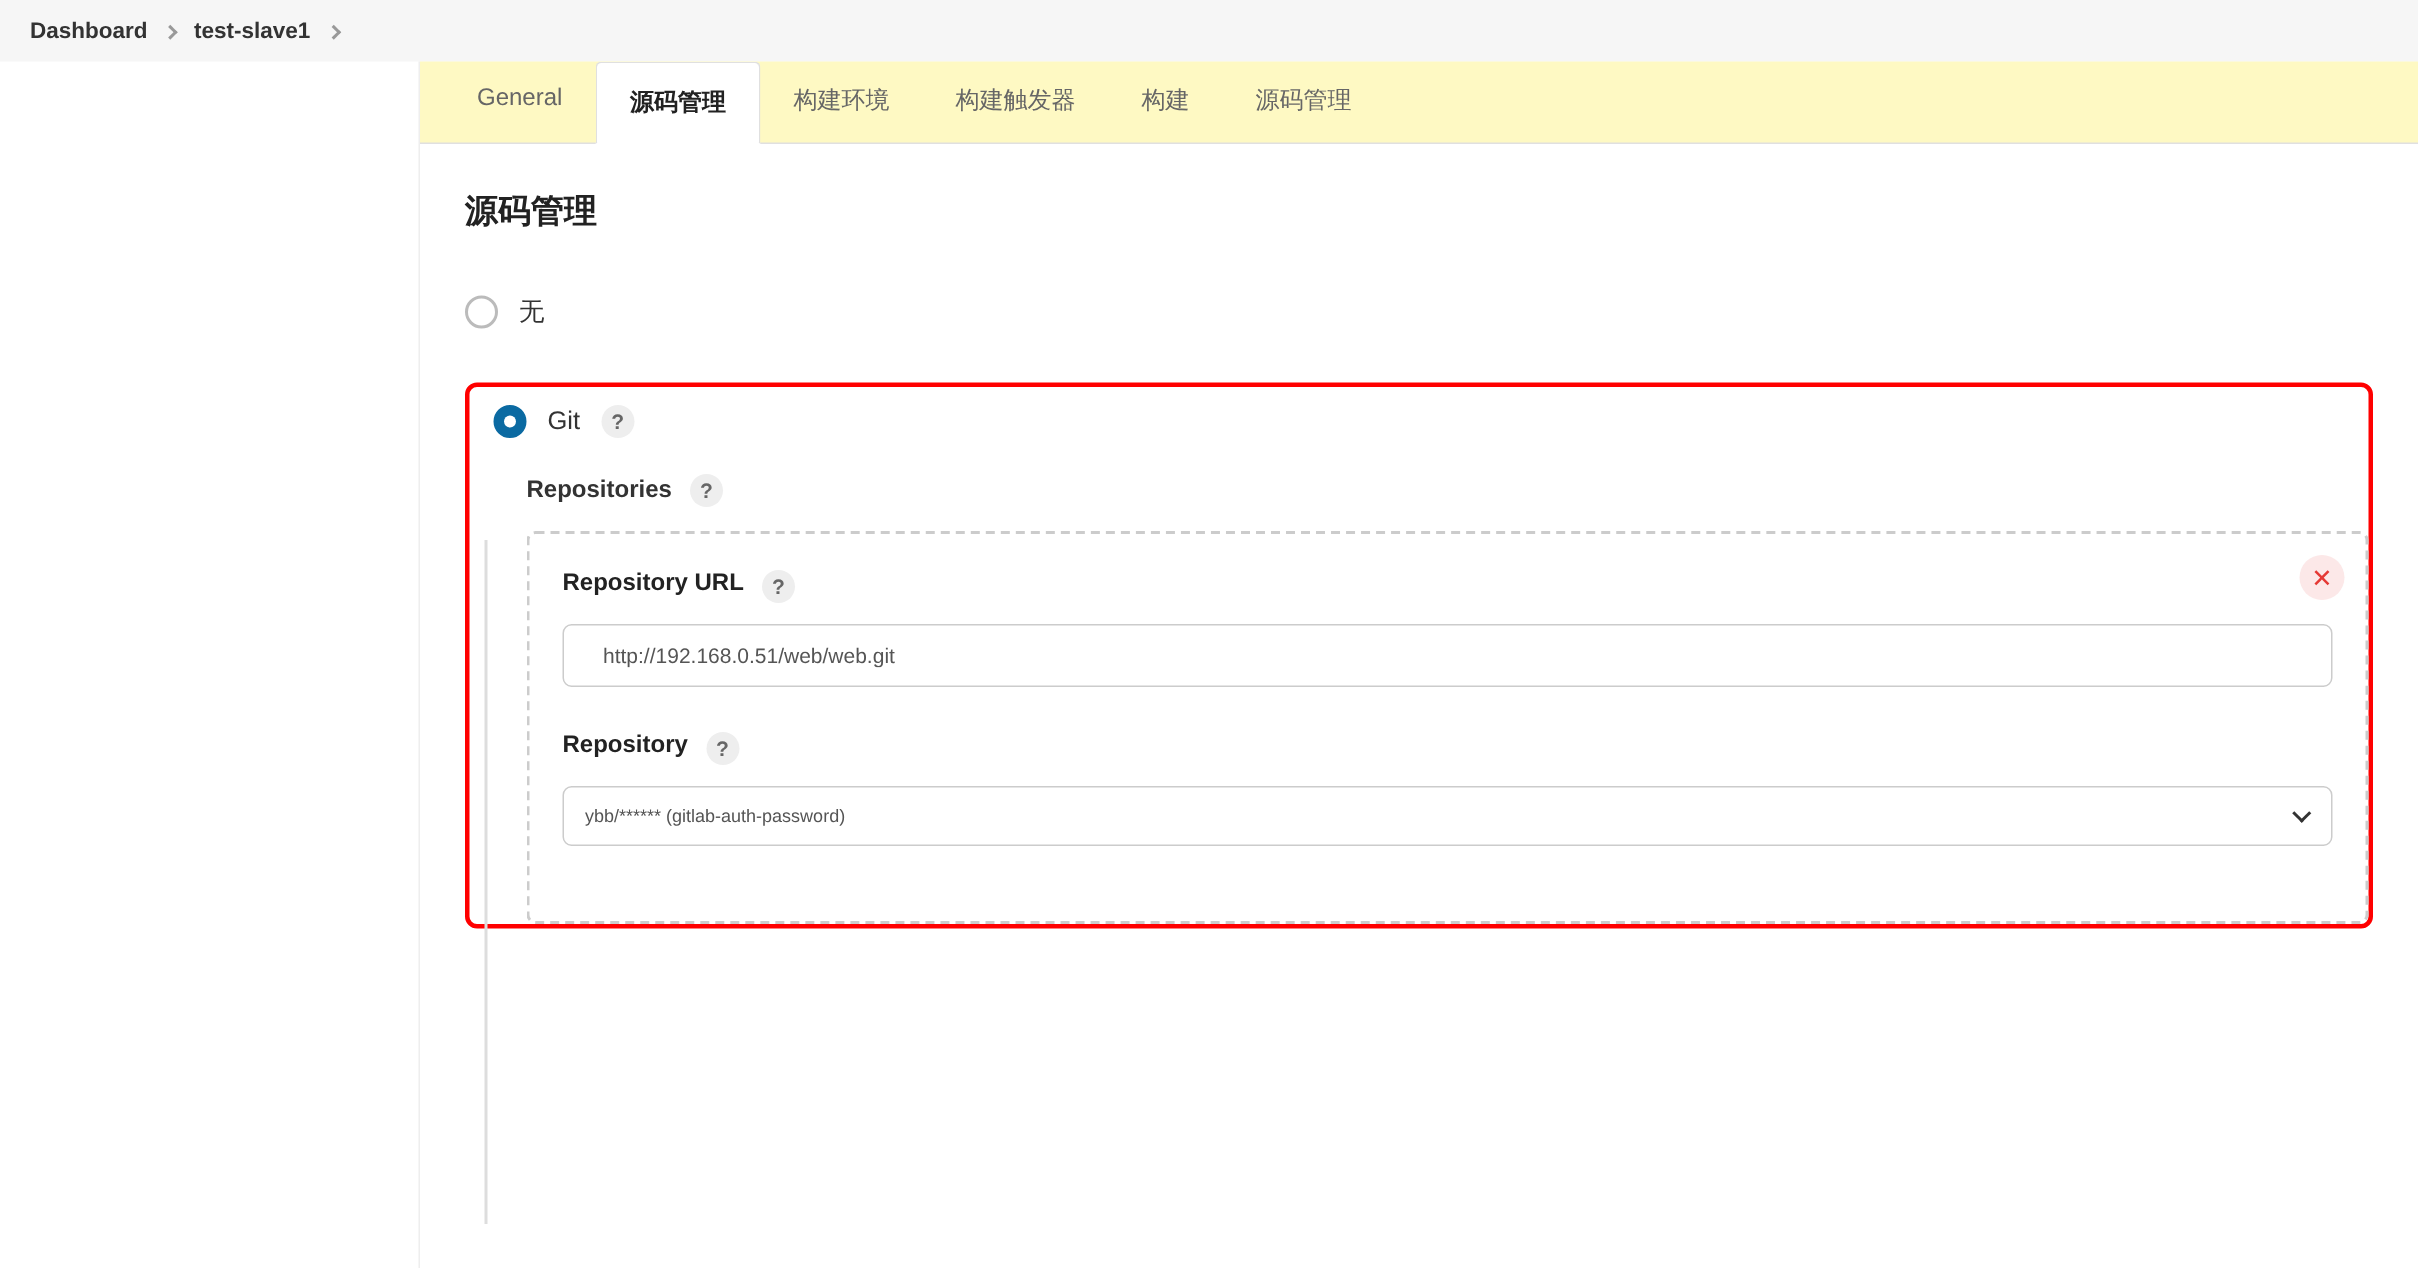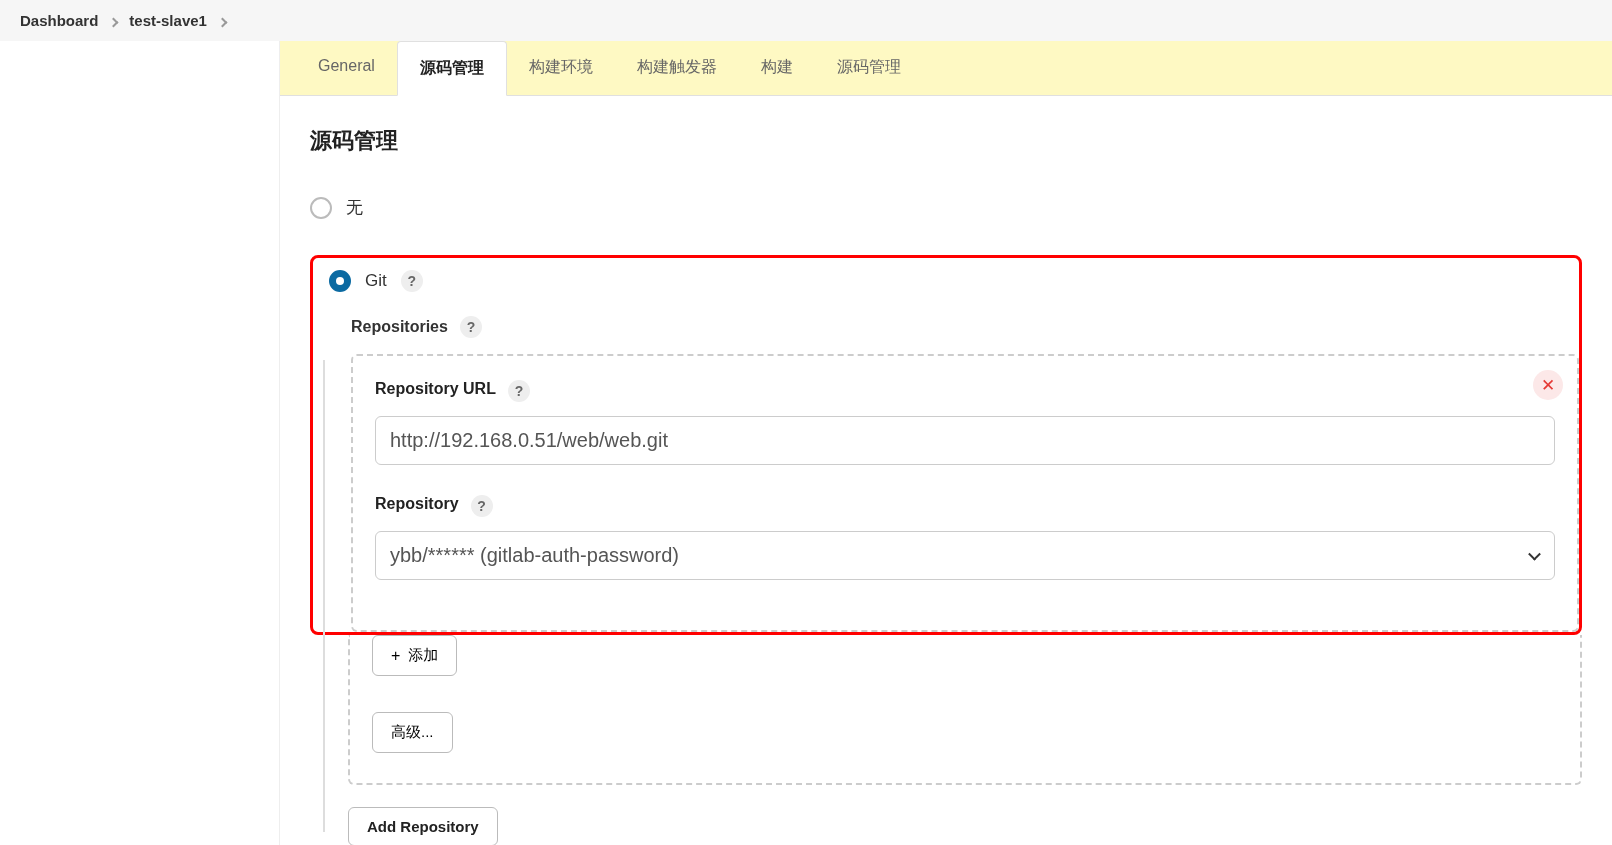--- a/index.html
+++ b/index.html
@@ -179,39 +179,39 @@
       display: flex;
       align-items: flex-start;
       gap: 12px;
       font-weight: 600;
       font-size: 16px;
       color: #222;
       margin-bottom: 14px;
     }
     .text-input {
       width: 100%;
-      padding: 12px 14px;
+      padding: 12px 26px;
       border: 1px solid #ccc;
       border-radius: 6px;
-      font-size: 20px;
+      font-size: 14px;
       color: #555;
       background: #fff;
       margin-bottom: 30px;
     }
     .select-wrap {
       position: relative;
       width: 100%;
       margin-bottom: 20px;
     }
     .select-input {
       width: 100%;
       padding: 12px 14px;
       border: 1px solid #ccc;
       border-radius: 6px;
-      font-size: 20px;
+      font-size: 12px;
       color: #555;
       background: #fff;
       appearance: none;
       cursor: pointer;
     }
     .select-chevron {
       position: absolute;
       right: 16px;
       top: 50%;
       transform: translateY(-70%) rotate(135deg);
@@ -304,36 +304,16 @@
               </div>
               <div class="select-wrap">
                 <div class="select-input">ybb/****** (gitlab-auth-password)</div>
                 <span class="select-chevron"></span>
               </div>
             </div>
           </div>
         </div>
       </div>
 
-      <div class="git-section" style="padding-left:24px;">
-        <div class="subsection" style="margin-top:0;">
-          <div class="repo-box" style="border-top:none; border-radius:0 0 6px 6px; padding-top:0;">
-            <button class="btn">
-              <span class="plus-icon"></span>
-              <span>添加</span>
-            </button>
-            <div class="mt-36">
-              <button class="btn">
-                <span>高级...</span>
-              </button>
-            </div>
-          </div>
-          <div class="mt-22">
-            <button class="btn btn-strong">
-              <span>Add Repository</span>
-            </button>
-          </div>
-        </div>
-      </div>
 
     </div>
   </div>
 </div>
 
 </body></html>

